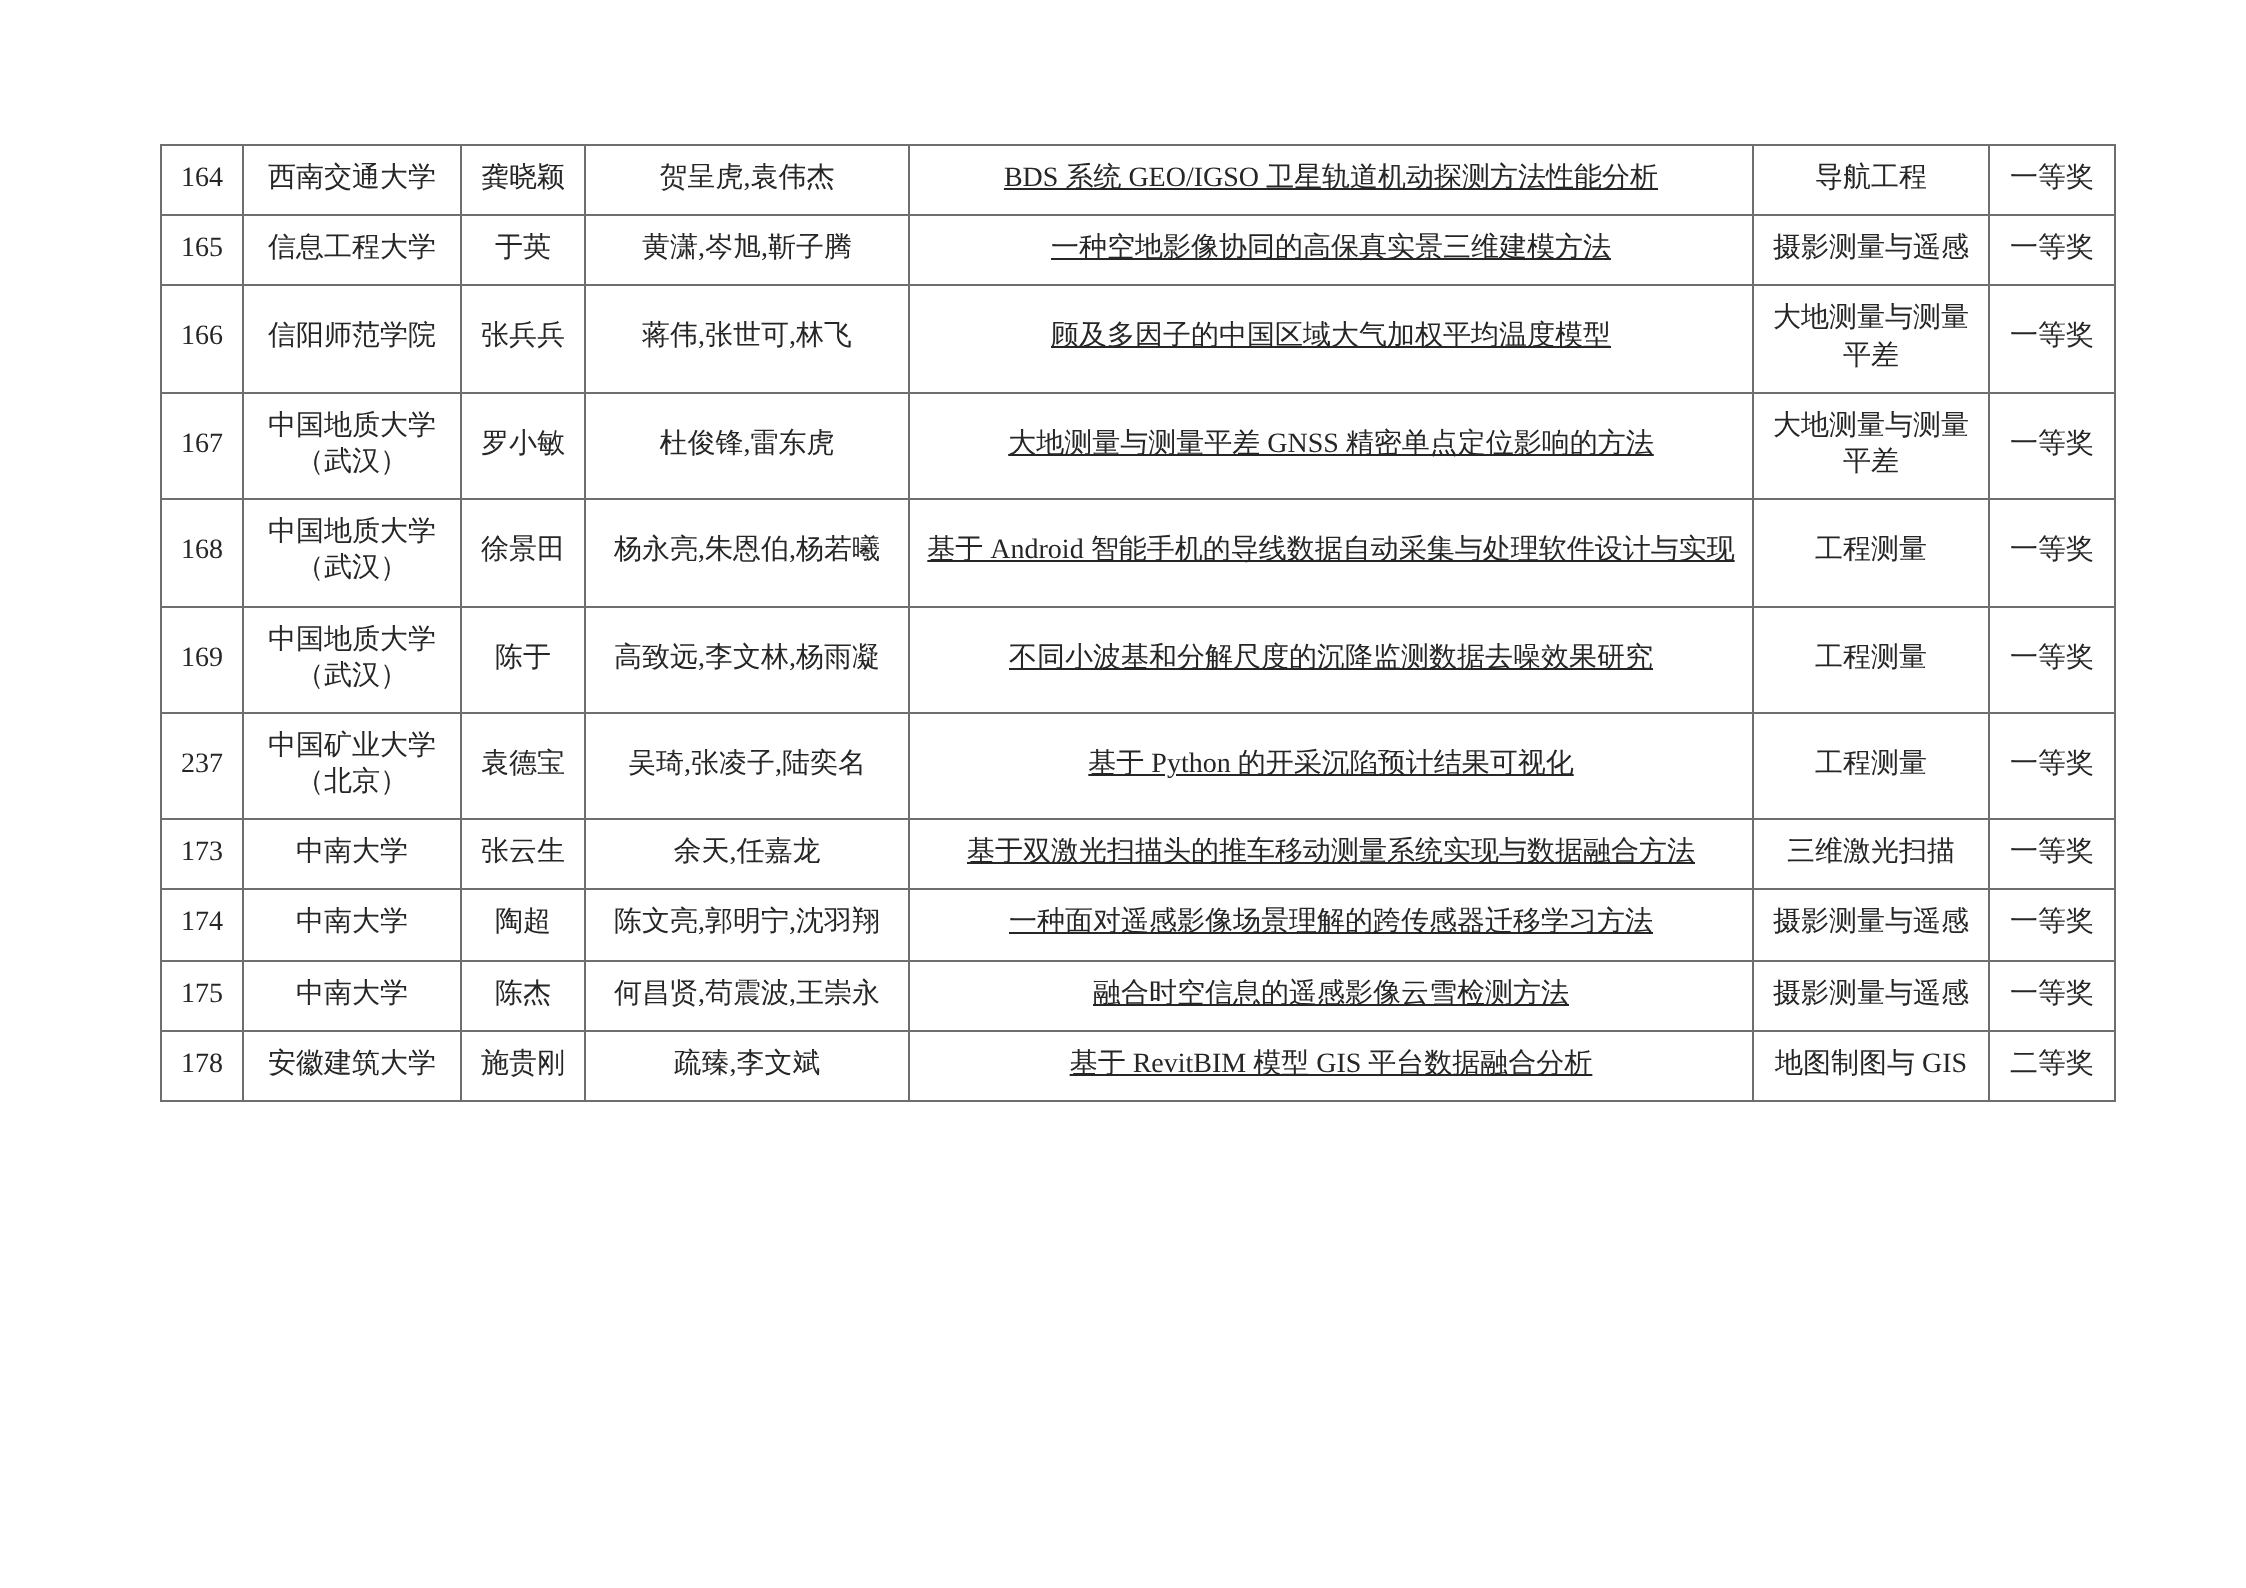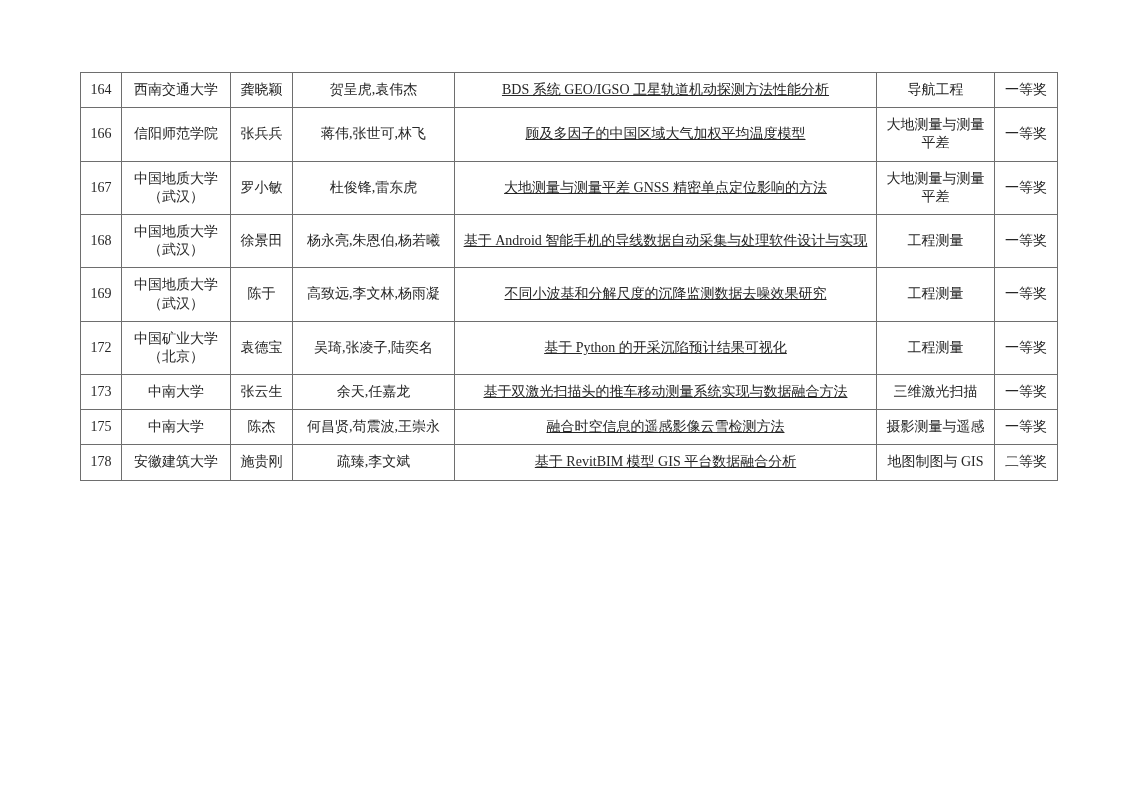--- a/index.html
+++ b/index.html
@@ -65,20 +65,29 @@
         <tr>
           <td class="col-no">164</td>
           <td class="col-university">西南交通大学</td>
           <td class="col-first-author">龚晓颖</td>
           <td class="col-co-authors">贺呈虎,袁伟杰</td>
           <td class="col-title">BDS 系统 GEO/IGSO 卫星轨道机动探测方法性能分析</td>
           <td class="col-category">导航工程</td>
           <td class="col-award">一等奖</td>
         </tr>
         <tr>
+          <td class="col-no">165</td>
+          <td class="col-university">信息工程大学</td>
+          <td class="col-first-author">于英</td>
+          <td class="col-co-authors">黄潇,岑旭,靳子腾</td>
+          <td class="col-title">一种空地影像协同的高保真实景三维建模方法</td>
+          <td class="col-category">摄影测量与遥感</td>
+          <td class="col-award">一等奖</td>
+        </tr>
+        <tr>
           <td class="col-no">166</td>
           <td class="col-university">信阳师范学院</td>
           <td class="col-first-author">张兵兵</td>
           <td class="col-co-authors">蒋伟,张世可,林飞</td>
           <td class="col-title">顾及多因子的中国区域大气加权平均温度模型</td>
           <td class="col-category">大地测量与测量平差</td>
           <td class="col-award">一等奖</td>
         </tr>
         <tr>
           <td class="col-no">167</td>
@@ -101,35 +110,44 @@
         <tr>
           <td class="col-no">169</td>
           <td class="col-university">中国地质大学（武汉）</td>
           <td class="col-first-author">陈于</td>
           <td class="col-co-authors">高致远,李文林,杨雨凝</td>
           <td class="col-title">不同小波基和分解尺度的沉降监测数据去噪效果研究</td>
           <td class="col-category">工程测量</td>
           <td class="col-award">一等奖</td>
         </tr>
         <tr>
-          <td class="col-no">172</td>
+          <td class="col-no">237</td>
           <td class="col-university">中国矿业大学（北京）</td>
           <td class="col-first-author">袁德宝</td>
           <td class="col-co-authors">吴琦,张凌子,陆奕名</td>
           <td class="col-title">基于 Python 的开采沉陷预计结果可视化</td>
           <td class="col-category">工程测量</td>
           <td class="col-award">一等奖</td>
         </tr>
         <tr>
           <td class="col-no">173</td>
           <td class="col-university">中南大学</td>
           <td class="col-first-author">张云生</td>
           <td class="col-co-authors">余天,任嘉龙</td>
           <td class="col-title">基于双激光扫描头的推车移动测量系统实现与数据融合方法</td>
           <td class="col-category">三维激光扫描</td>
+          <td class="col-award">一等奖</td>
+        </tr>
+        <tr>
+          <td class="col-no">174</td>
+          <td class="col-university">中南大学</td>
+          <td class="col-first-author">陶超</td>
+          <td class="col-co-authors">陈文亮,郭明宁,沈羽翔</td>
+          <td class="col-title">一种面对遥感影像场景理解的跨传感器迁移学习方法</td>
+          <td class="col-category">摄影测量与遥感</td>
           <td class="col-award">一等奖</td>
         </tr>
         <tr>
           <td class="col-no">175</td>
           <td class="col-university">中南大学</td>
           <td class="col-first-author">陈杰</td>
           <td class="col-co-authors">何昌贤,苟震波,王崇永</td>
           <td class="col-title">融合时空信息的遥感影像云雪检测方法</td>
           <td class="col-category">摄影测量与遥感</td>
           <td class="col-award">一等奖</td>

